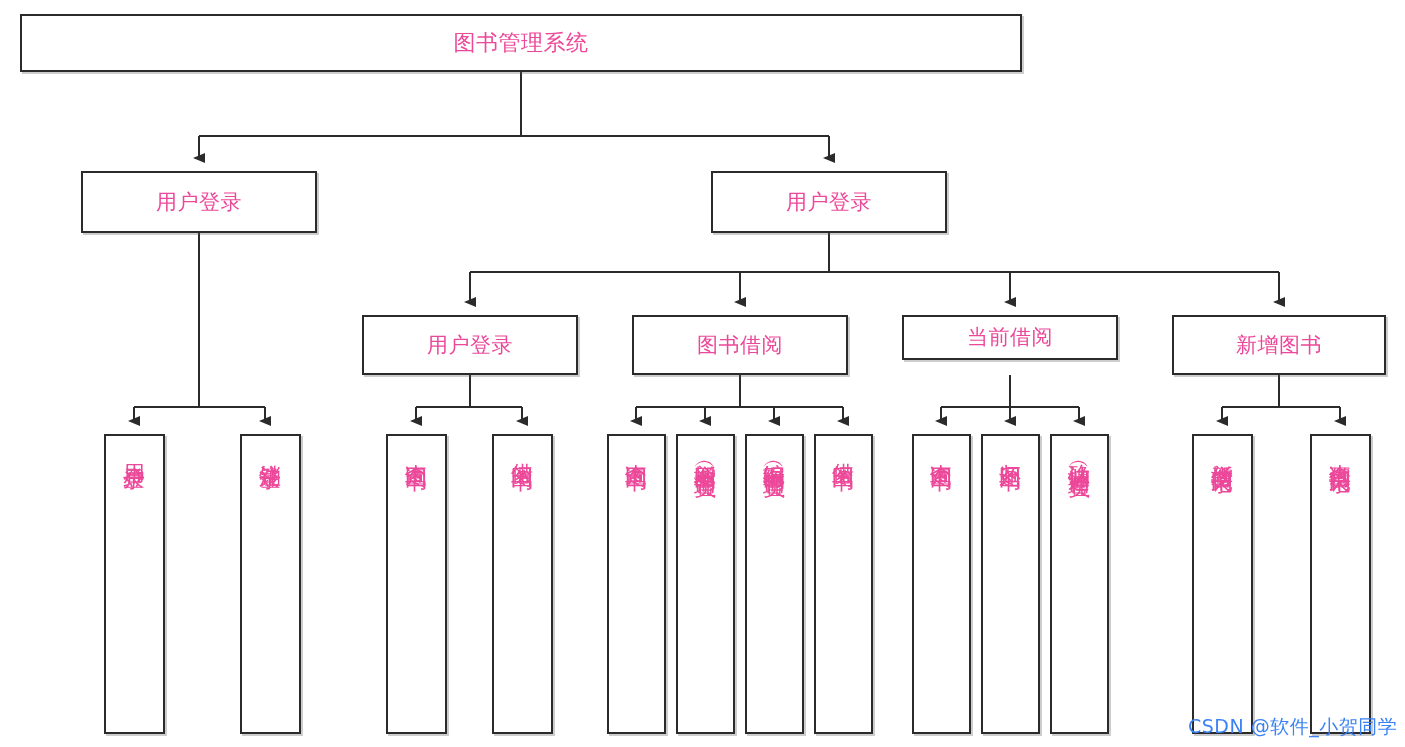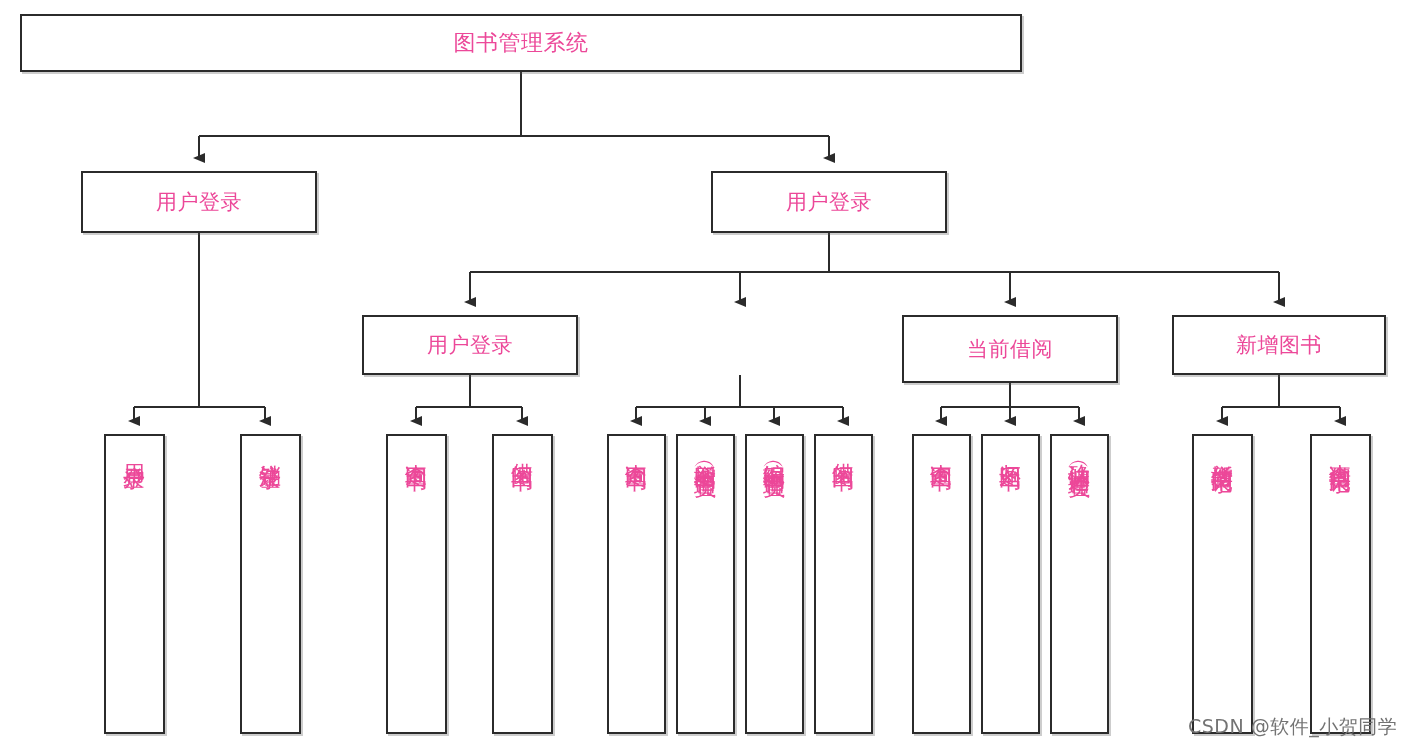--- a/index.html
+++ b/index.html
@@ -63,21 +63,21 @@
     font-size: 22px;
     line-height: 1.05;
     letter-spacing: 2px;
     white-space: nowrap;
   }
   .watermark {
     position: absolute;
     left: 1188px;
     top: 714px;
     font-size: 19px;
-    color: #737373;
+    color: #3b82f6;
     white-space: nowrap;
     z-index: 5;
     letter-spacing: 0.5px;
   }
 </style>
 </head>
 <body>
 
 <div id="diagram-root">
 
@@ -140,22 +140,25 @@
   </div>
 
   <div class="node horiz" style="left:711px; top:171px; width:236px; height:62px;">
     <span class="lbl">用户登录</span>
   </div>
 
   <div class="node horiz" style="left:362px; top:315px; width:216px; height:60px;">
     <span class="lbl">用户登录</span>
   </div>
 
-
-  <div class="node horiz" style="left:902px; top:315px; width:216px; height:68px;">
+  <div class="node horiz" style="left:632px; top:315px; width:216px; height:60px;">
+    <span class="lbl">图书借阅</span>
+  </div>
+
+  <div class="node horiz" style="left:902px; top:315px; width:216px; height:45px;">
     <span class="lbl">当前借阅</span>
   </div>
 
   <div class="node horiz" style="left:1172px; top:315px; width:214px; height:60px;">
     <span class="lbl">新增图书</span>
   </div>
 
   <div class="node vert" style="left:104px; top:434px; width:61px; height:300px;">
     <span class="lbl">用户登录</span>
   </div>

